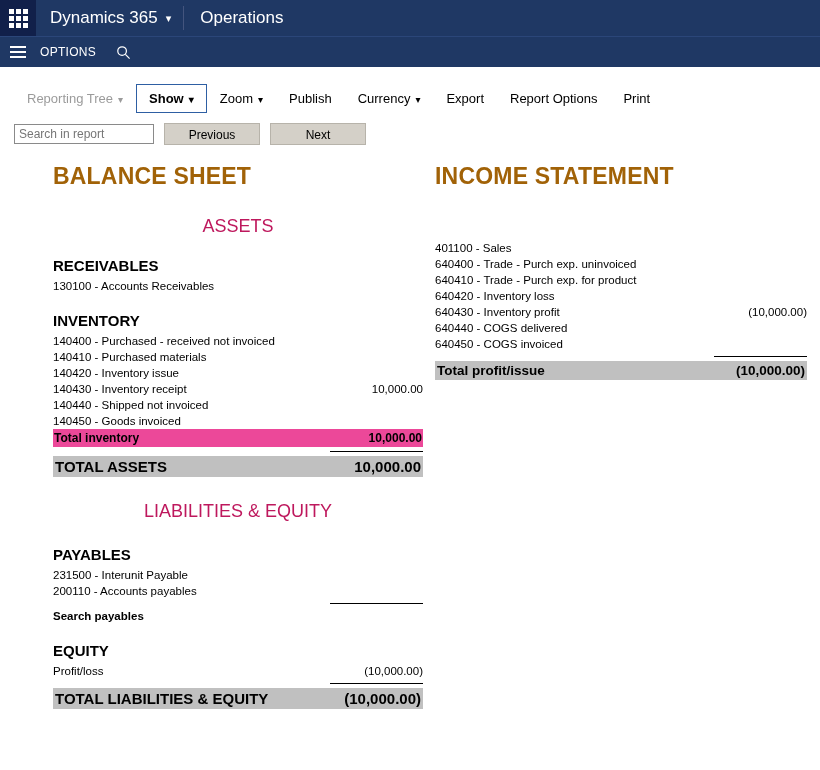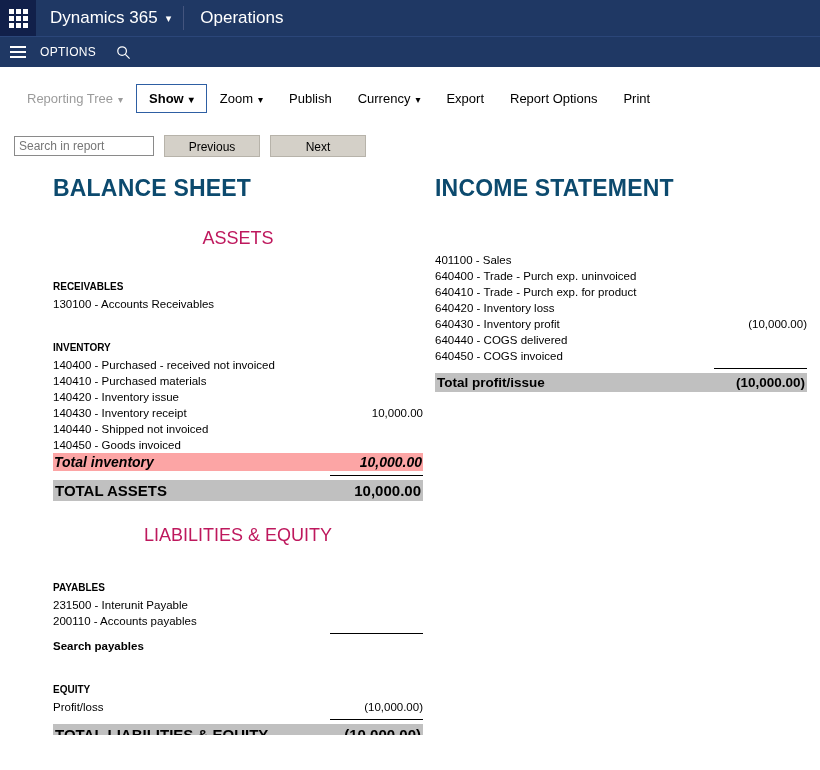--- a/index.html
+++ b/index.html
@@ -142,21 +142,21 @@
     font-size: 10px;
     margin-left: 5px;
   }
 
   
   .searchrow {
     display: flex;
     align-items: center;
     padding: 0 14px;
     gap: 10px;
-    margin-top: 16px;
+    margin-top: 4px;
   }
   .search-input {
     width: 140px;
     height: 20px;
     border: 1px solid #8a8a8a;
     padding: 1px 4px;
     font-size: 12px;
     font-family: "Liberation Sans", sans-serif;
     color: #222;
     background: #ffffff;
@@ -191,59 +191,58 @@
     width: 370px;
   }
   .col-right {
     position: absolute;
     left: 435px;
     top: 18px;
     width: 372px;
   }
 
   .rpt-title {
-    color: #0c4a6e;
+    color: #a16207;
     font-size: 23px;
     font-weight: 700;
     margin: 0 0 26px 0;
     letter-spacing: .2px;
   }
   .sect-title {
     color: #be185d;
     font-size: 18px;
     font-weight: 400;
     margin: 0 0 12px 0;
     text-align: center;
   }
   .sub-title {
     color: #000000;
-    font-size: 10px;
-    font-weight: 700;
-    margin: 12px 0 4px 0;
+    font-size: 15px;
+    font-weight: 700;
+    margin: 0 0 4px 0;
   }
 
   .line {
     display: flex;
     justify-content: space-between;
     align-items: baseline;
     font-size: 11.5px;
     line-height: 16px;
     padding: 0;
   }
   .line .amt {
     text-align: right;
     white-space: nowrap;
   }
   .line.bold { font-weight: 700; }
 
   .hl-green {
-    background: #fca5a5;
-    font-weight: 700;
-    font-size: 14px;
-    font-style: italic;
+    background: #ec4899;
+    font-weight: 700;
+    font-size: 12px;
   }
   .hl-gray {
     background: #c0c0c0;
     font-weight: 700;
   }
   .row-pad { padding: 1px 1px; }
 
   .totalrule {
     border-top: 1px solid #000;
     height: 1px;

